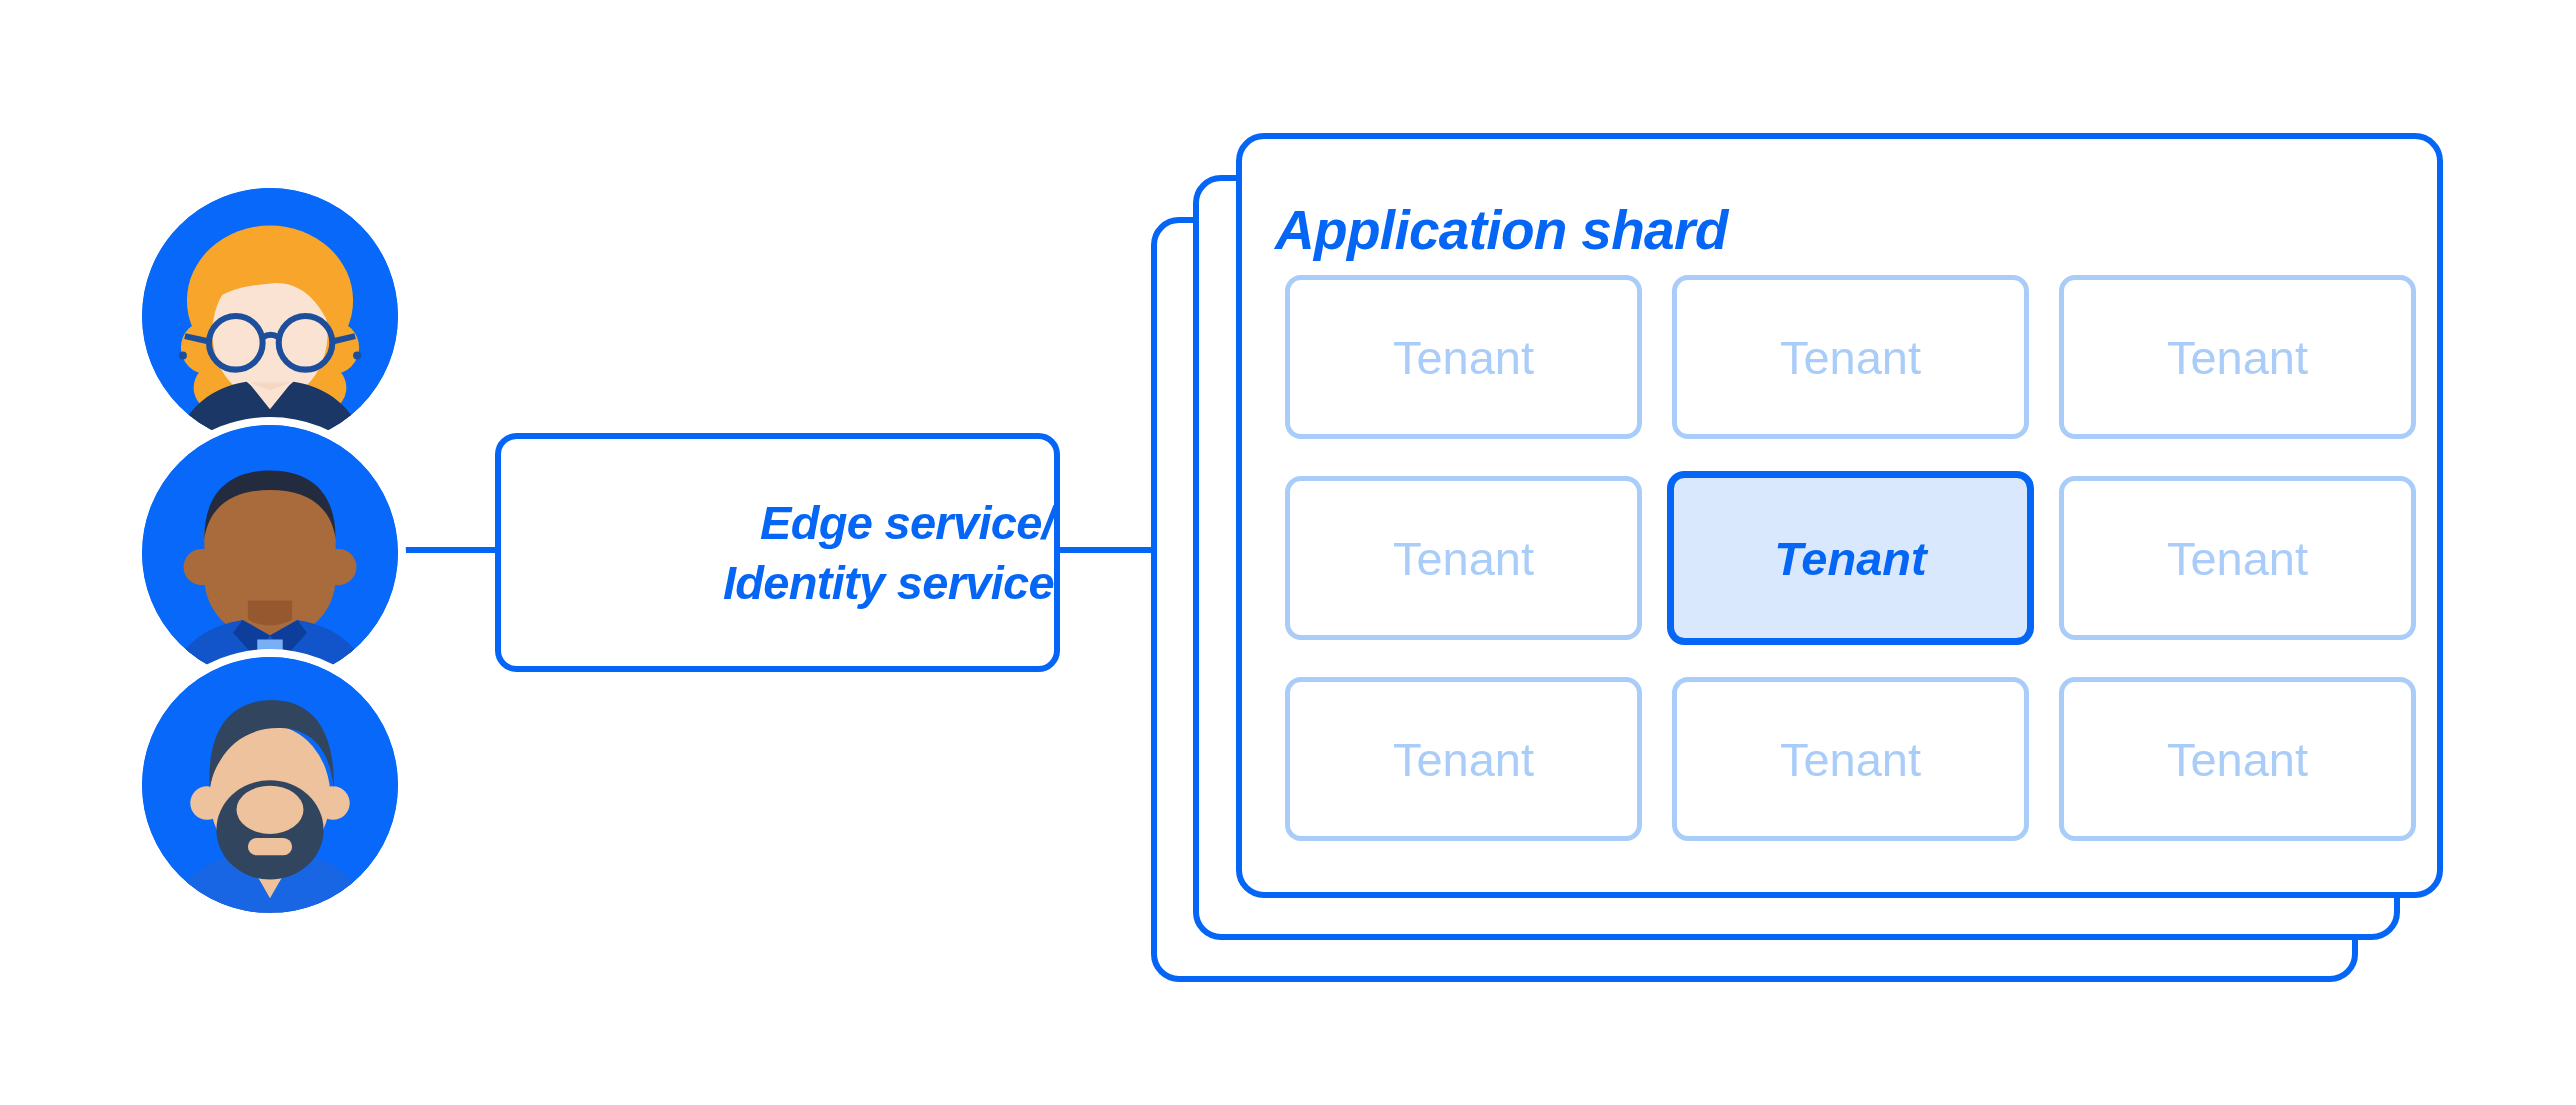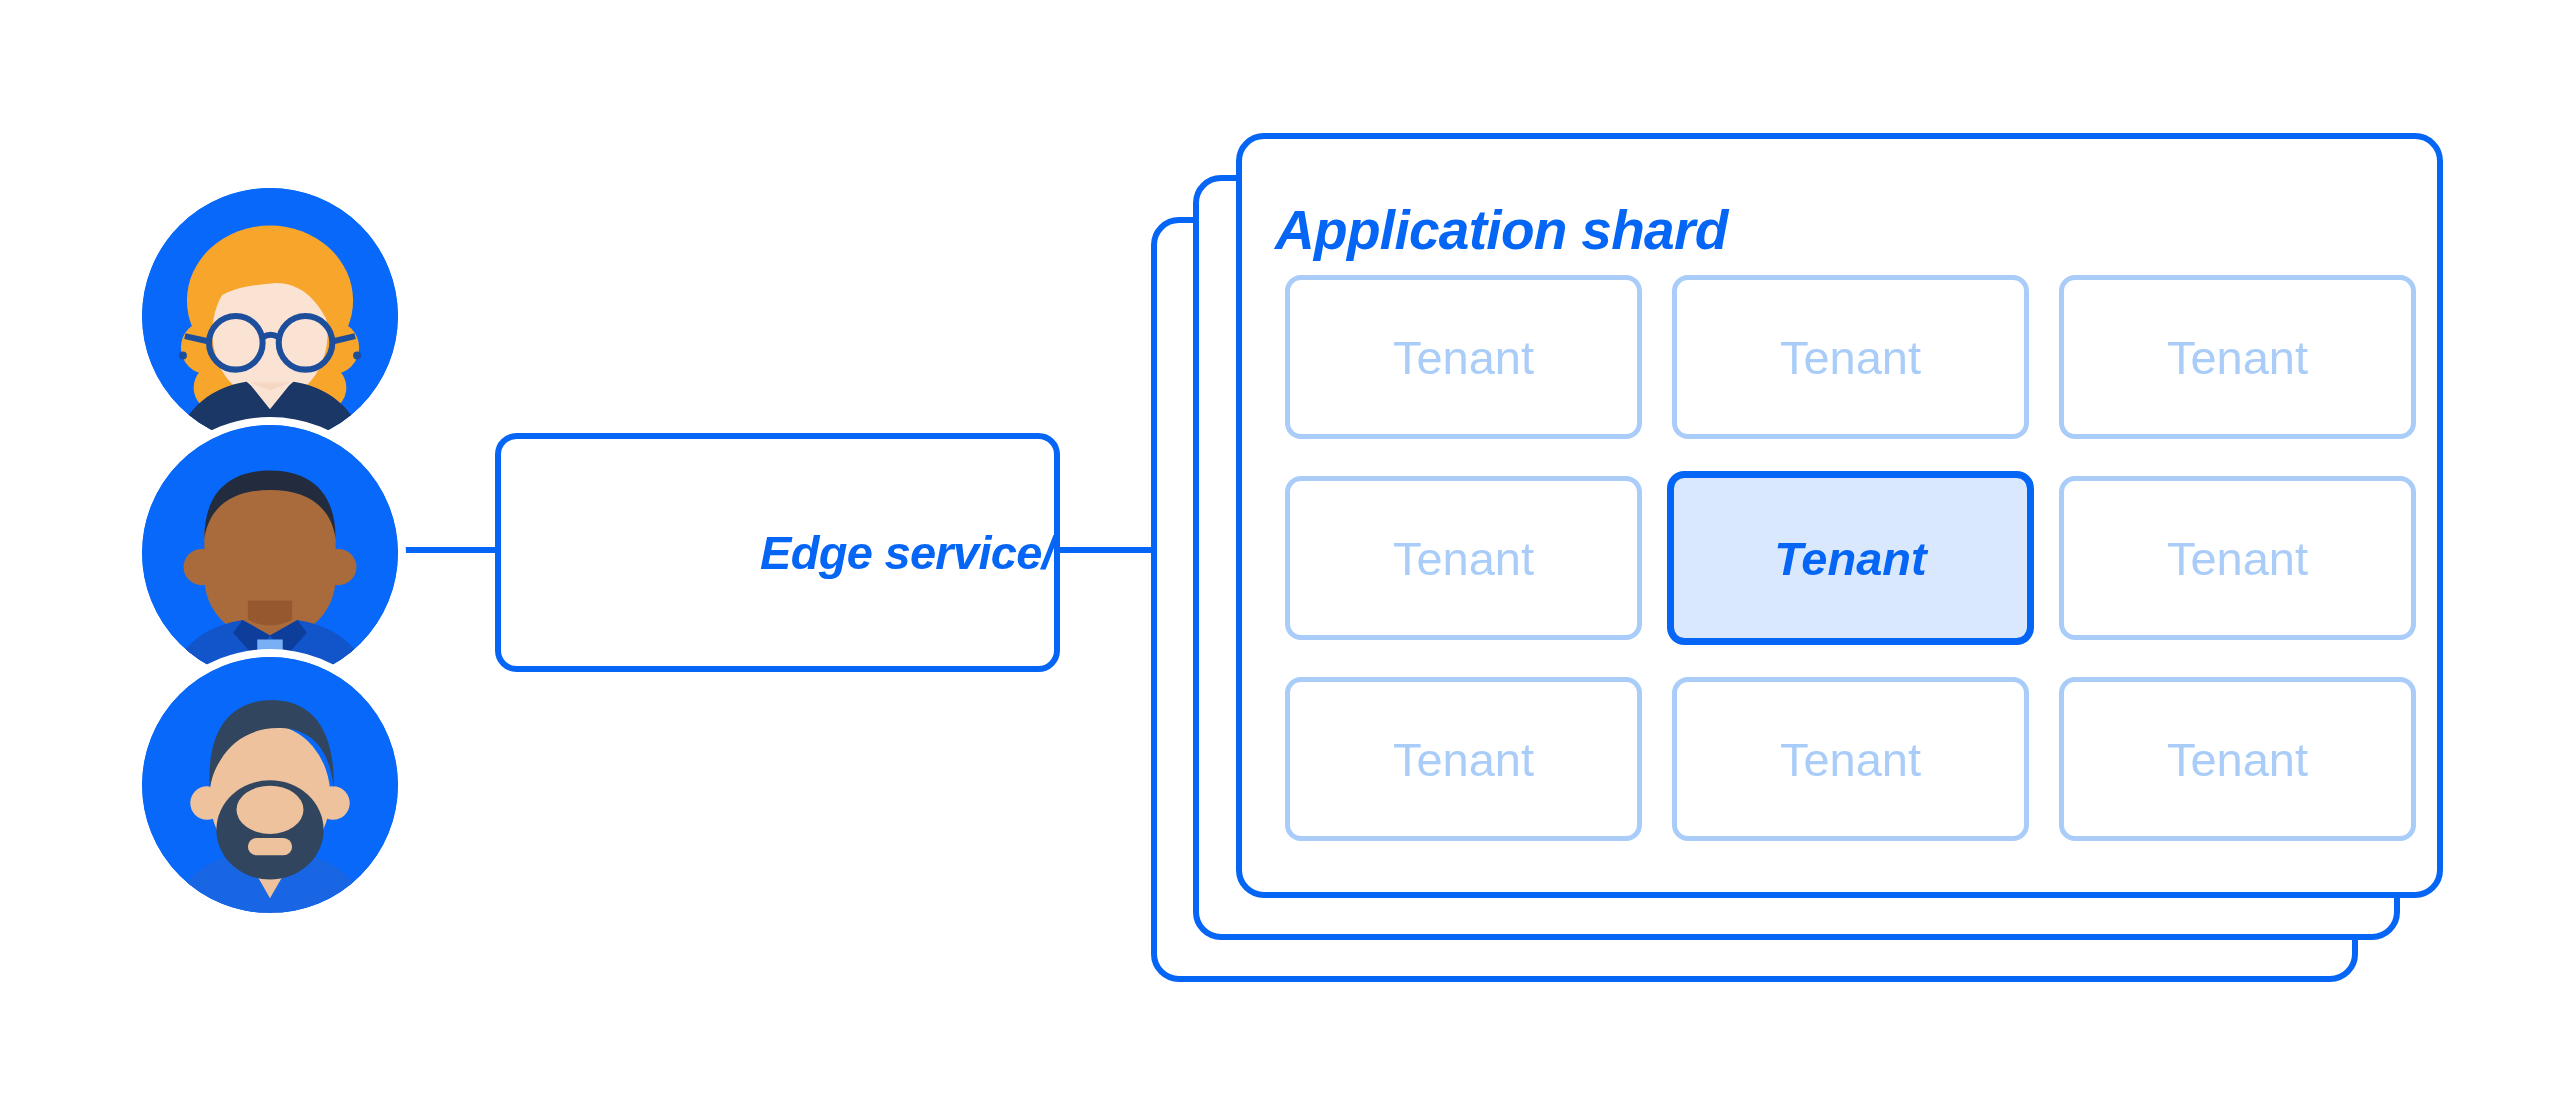--- a/index.html
+++ b/index.html
@@ -185,20 +185,21 @@
 
       <path d="M 101 196 C 96 98 140 64 196 64 C 252 66 288 104 286 196 C 280 132 248 108 208 106 C 168 104 134 124 117 154 C 107 170 104 182 101 196 Z" fill="#31455F"></path>
     </svg>
   </div>
 
   <div class="hline line-left"></div>
   <div class="hline line-right"></div>
 
   <div class="edge-box">
     <span class="label-line">Edge service/</span>
+    <span class="label-line">Identity service</span>
   </div>
 
   <div class="shard-card card-back"></div>
   <div class="shard-card card-middle"></div>
   <div class="shard-card card-front">
 
     <div class="shard-title">Application shard</div>
 
     <div class="tenant-grid">
       <div class="tenant">Tenant</div>

